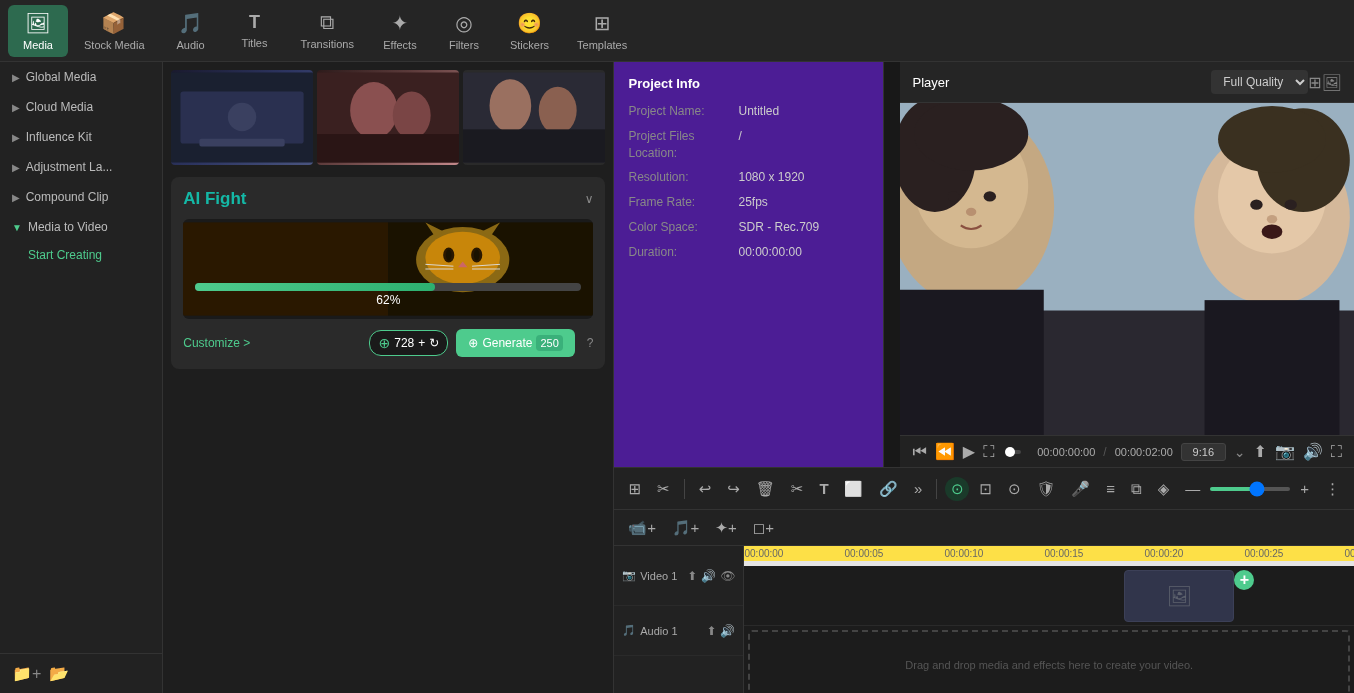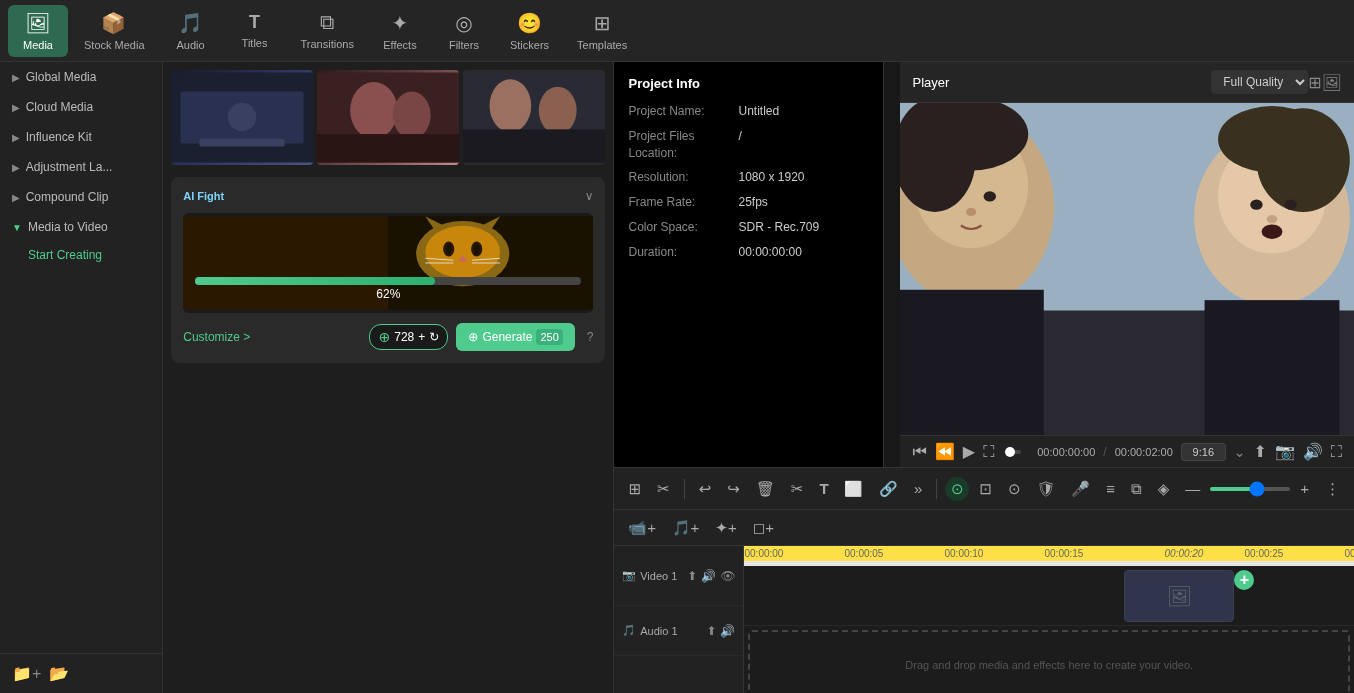--- a/index.html
+++ b/index.html
@@ -26,21 +26,21 @@
     
     .media-panel { width: 470px; background: #1e1e1e; border-right: 1px solid #333; display: flex; flex-direction: column; overflow: hidden; }
     .media-grid { display: grid; grid-template-columns: 1fr 1fr 1fr; gap: 4px; padding: 8px; }
     .media-thumb { border-radius: 4px; overflow: hidden; background: #333; height: 95px; cursor: pointer; }
     .media-thumb-placeholder { width: 100%; height: 100%; background: linear-gradient(135deg, #2a2a2a 0%, #3a3a3a 50%, #2a2a2a 100%); }
     .media-thumb-placeholder.p1 { background: linear-gradient(135deg, #1a1a2e 0%, #16213e 50%, #0f3460 100%); }
 
     
     .ai-panel { margin: 4px 8px 8px 8px; background: #2a2a2a; border-radius: 8px; padding: 12px; }
     .ai-panel-header { display: flex; justify-content: space-between; align-items: center; margin-bottom: 10px; }
-    .ai-panel-title { color: #7dd3fc; font-size: 11px; font-weight: 600; }
+    .ai-panel-title { color: #14b8a6; font-size: 17px; font-weight: 600; }
     .ai-panel-close { color: #888; cursor: pointer; }
     .ai-panel-preview { background: #1a1a1a; border-radius: 6px; overflow: hidden; height: 100px; margin-bottom: 10px; position: relative; display: flex; align-items: center; justify-content: center; }
     .progress-overlay { position: absolute; bottom: 12px; left: 12px; right: 12px; }
     .progress-bar-bg { background: #444; border-radius: 4px; height: 8px; }
     .progress-bar-fill { background: linear-gradient(to right, #4ecb8d, #2db070); height: 8px; border-radius: 4px; width: 62%; }
     .progress-text { color: #fff; font-size: 12px; text-align: center; margin-top: 2px; }
     .ai-panel-footer { display: flex; align-items: center; justify-content: space-between; }
     .customize-btn { color: #4ecb8d; font-size: 12px; cursor: pointer; }
     .credits-badge { display: flex; align-items: center; gap: 4px; background: #1a1a1a; border-radius: 12px; padding: 4px 8px; color: #fff; font-size: 12px; border: 1px solid #4ecb8d; cursor: pointer; }
     .credits-icon { color: #4ecb8d; font-size: 14px; }
@@ -51,21 +51,21 @@
     .info-row { display: flex; margin-bottom: 8px; }
     .info-label { color: #888; width: 110px; flex-shrink: 0; font-size: 12px; line-height: 1.4; }
     .info-value { color: #ccc; font-size: 12px; line-height: 1.4; }
     .player-title { color: #fff; font-size: 13px; }
     .quality-select { background: #333; border: none; color: #ccc; border-radius: 4px; padding: 4px 8px; font-size: 12px; cursor: pointer; }
     .player-top { display: flex; align-items: center; justify-content: space-between; padding: 8px 12px; background: #252525; border-bottom: 1px solid #333; }
     .player-video { flex: 1; background: #000; display: flex; align-items: center; justify-content: center; overflow: hidden; position: relative; }
 
     
     .right-section { display: flex; flex-direction: column; flex: 1; }
-    .project-section { width: 270px; background: #000000; border-right: 1px solid #333; padding: 14px; }
+    .project-section { width: 270px; background: #4c1d95; border-right: 1px solid #333; padding: 14px; }
     .player-section { flex: 1; background: #181818; display: flex; flex-direction: column; padding-left: 16px; }
 
     
     .timeline { height: 290px; background: #1c1c1c; border-top: 1px solid #333; display: flex; flex-direction: column; }
     .timeline-toolbar { display: flex; align-items: center; padding: 4px 8px; background: #222; border-bottom: 1px solid #333; gap: 4px; height: 42px; }
     .timeline-tool { color: #aaa; cursor: pointer; padding: 4px 6px; border-radius: 4px; font-size: 15px; }
     .timeline-tool.active { color: #4ecb8d; }
     .timeline-sep { width: 1px; height: 20px; background: #444; margin: 0 4px; }
     .zoom-slider { -webkit-appearance: none; width: 80px; height: 4px; background: linear-gradient(to right, #4ecb8d 60%, #555 60%); border-radius: 2px; cursor: pointer; }
     .track-area { display: flex; flex: 1; overflow: hidden; }
@@ -439,21 +439,21 @@
           </div>
         </div>
 
         <div style="flex:1;position:relative;overflow:hidden;">
 
           <div class="time-ruler" style="position:relative;overflow:hidden;">
             <span class="time-mark" style="left:0px;">00:00:00</span>
             <span class="time-mark" style="left:100px;">00:00:05</span>
             <span class="time-mark" style="left:200px;">00:00:10</span>
             <span class="time-mark" style="left:300px;">00:00:15</span>
-            <span class="time-mark" style="left:420px;font-style:italic;">00:00:20</span>
+            <span class="time-mark" style="left:400px;">00:00:20</span>
             <span class="time-mark" style="left:500px;">00:00:25</span>
             <span class="time-mark" style="left:600px;">00:00:30</span>
 
           </div>
 
           <div class="track-row" style="height:60px;position:relative;">
 
             <div style="position:absolute;left:0;right:0;top:0;bottom:0;display:flex;align-items:center;justify-content:center;">
 
               <div style="position:absolute;left:380px;top:4px;width:110px;height:52px;background:#3a4060;border:1px solid #4a5070;border-radius:4px;display:flex;align-items:center;justify-content:center;cursor:pointer;opacity:0.7;">

